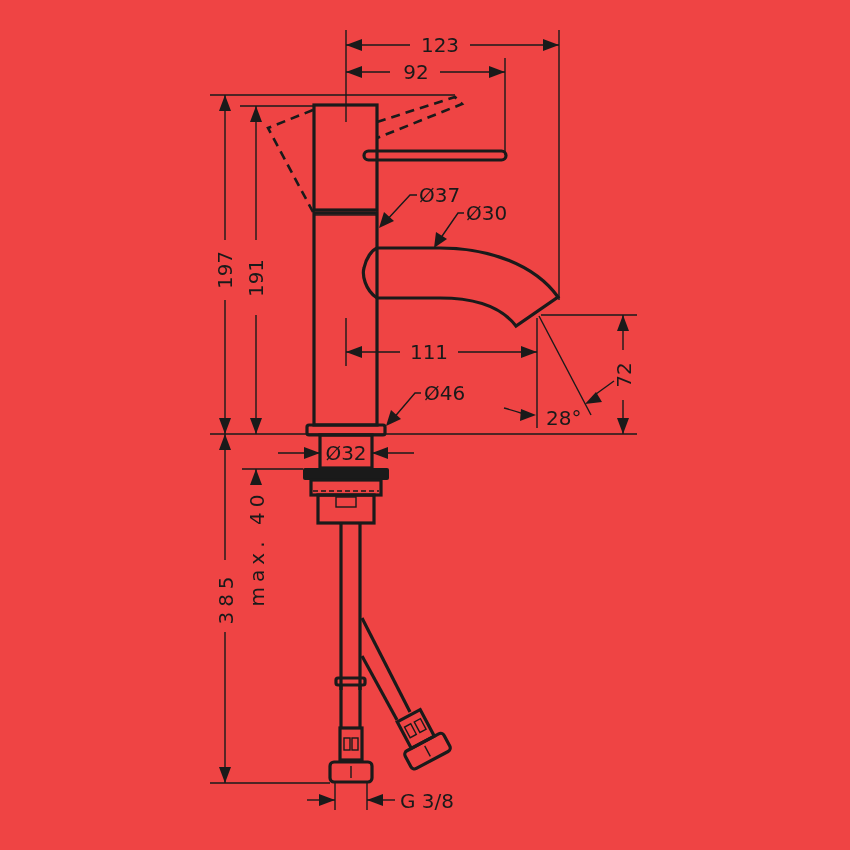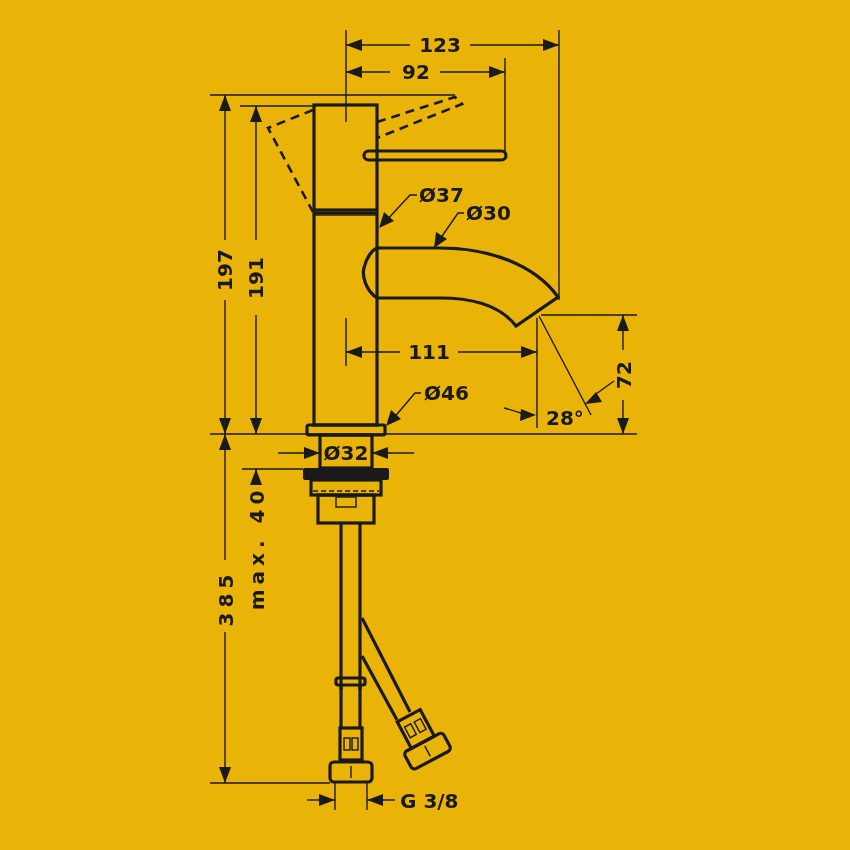--- a/index.html
+++ b/index.html
@@ -1,16 +1,16 @@
 <!DOCTYPE html>
 <html><head>
 <meta charset="utf-8">
 <style>
   html, body { margin:0; padding:0; background:#ffffff; }
-  #canvas { position:relative; width:850px; height:850px; background:#eab308; overflow:hidden;font-weight:bold; }
+  #canvas { position:relative; width:850px; height:850px; background:#ef4444; overflow:hidden; }
   svg { position:absolute; left:0; top:0; }
   .ln { stroke:#1a1a1a; fill:none; }
   .thick { stroke-width:3.2; }
   .thin { stroke-width:1.4; }
   .dash { stroke-dasharray:9 6; stroke-width:2.6; }
   .arrow { fill:#1a1a1a; stroke:none; }
   .lbl { font-family:"DejaVu Sans", sans-serif; font-size:20px; fill:#1a1a1a; }
   .lbl-sp { font-family:"DejaVu Sans", sans-serif; font-size:20px; fill:#1a1a1a; letter-spacing:5px; }
   .solid { fill:#1a1a1a; }
 </style>

